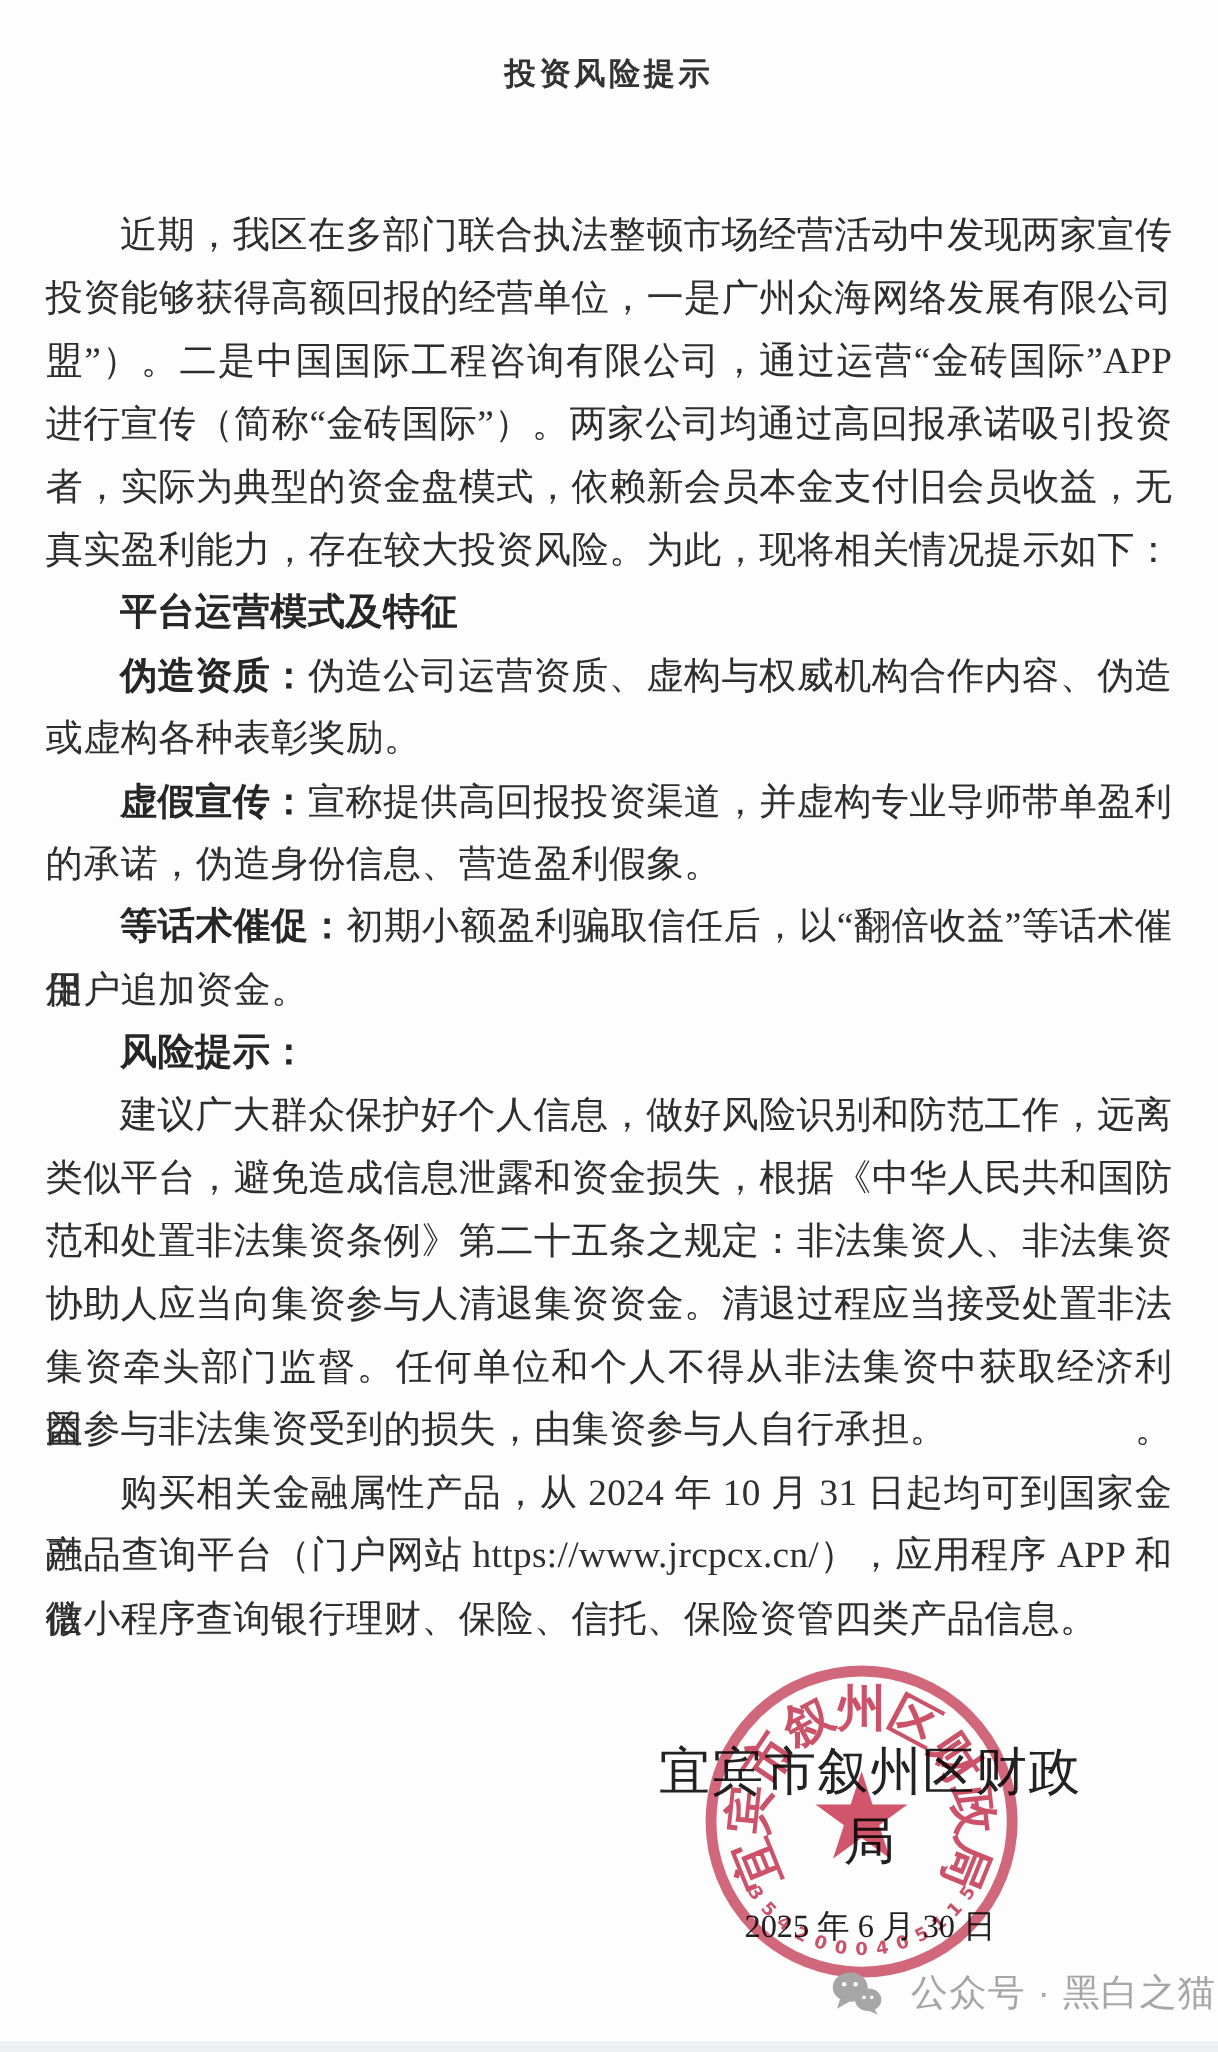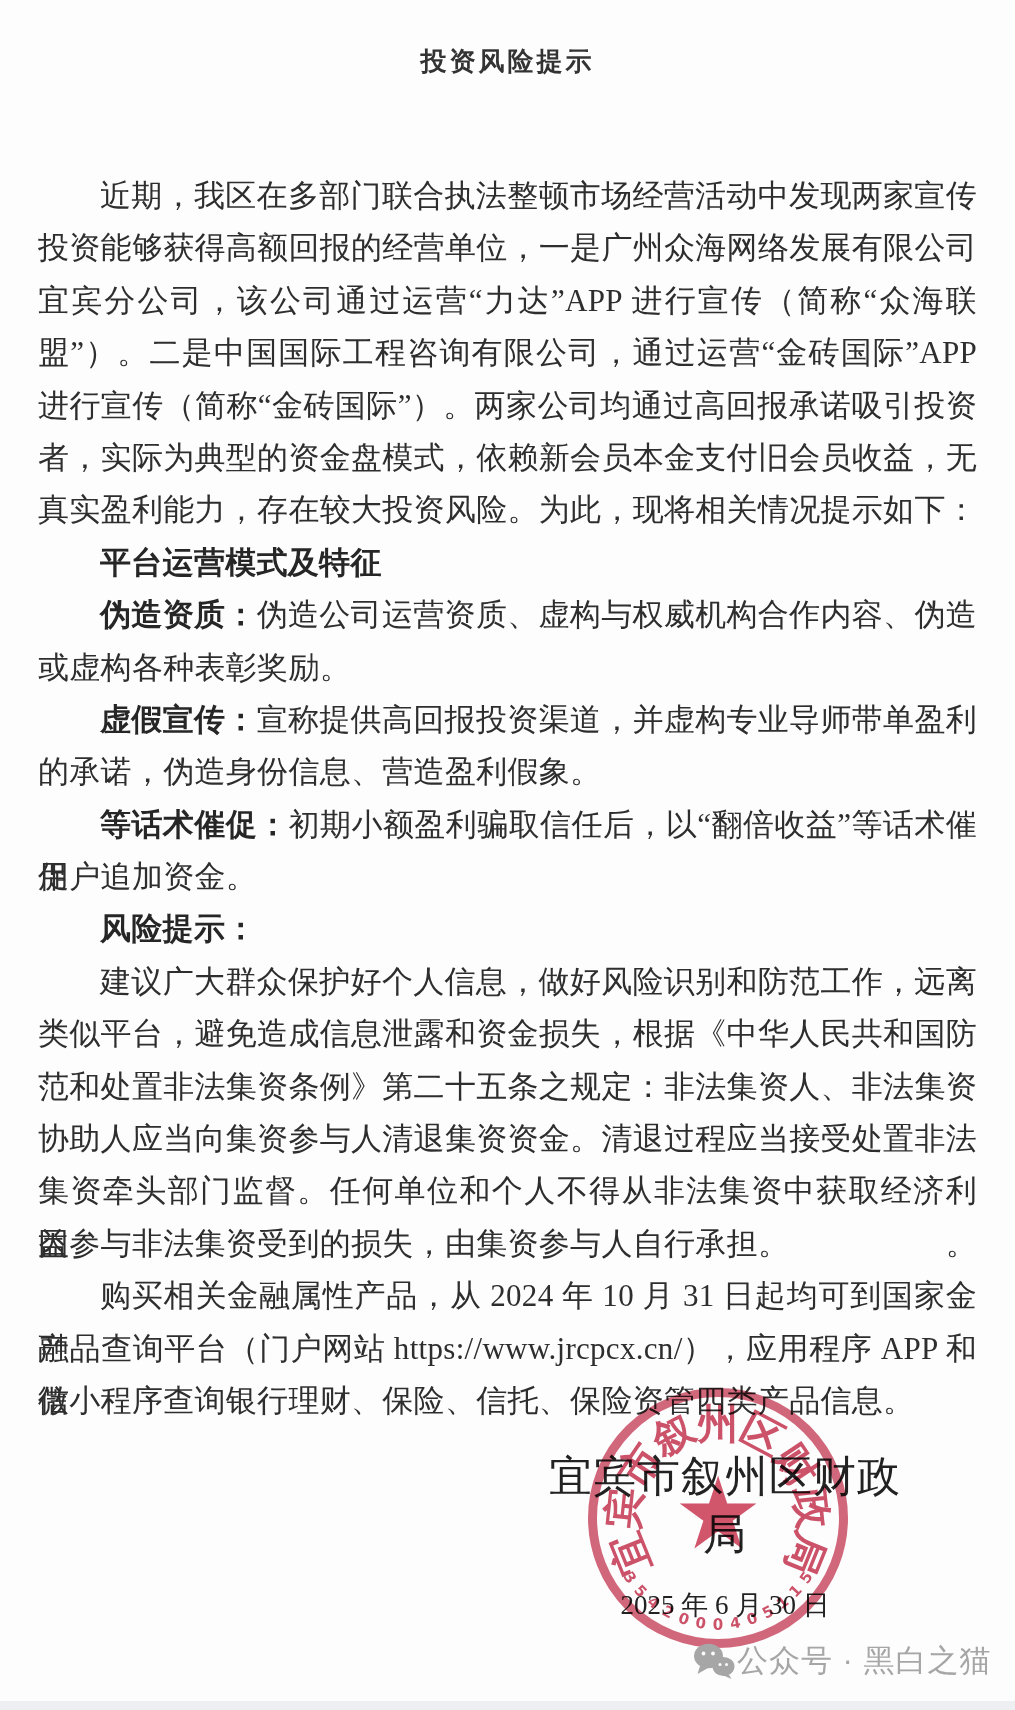--- a/index.html
+++ b/index.html
@@ -46,40 +46,39 @@
     position:absolute;left:50%;top:50%;
     font-size:41px;font-weight:700;color:#c9455c;
     font-family:"Liberation Serif","DejaVu Serif",serif;line-height:1;
   }
   .seal .ser-d{
     position:absolute;left:50%;top:50%;
     font-size:15px;font-weight:700;color:#c9455c;
     font-family:"DejaVu Sans",sans-serif;line-height:1;
   }
   .watermark{
-    position:absolute;left:693px;top:1640px;display:flex;align-items:center;gap:2px;
+    position:absolute;left:693px;top:1640px;display:flex;align-items:center;gap:24px;
     z-index:3;
   }
   .watermark .wm-label{
     font-family:"Liberation Sans","DejaVu Sans",sans-serif;
     font-size:31px;color:#a6a6a6;letter-spacing:1px;white-space:nowrap;
   }
   .bottom-strip{
     position:absolute;left:0;bottom:0;width:100%;height:9px;background:#edeff3;
   }
 </style>
 </head>
 <body>
 
 <div class="page-title">投资风险提示</div>
 
 <div class="doc-body">
     <div class="line fill indent">近期，我区在多部门联合执法整顿市场经营活动中发现两家宣传</div>
     <div class="line fill">投资能够获得高额回报的经营单位，一是广州众海网络发展有限公司</div>
-    <div class="line fill">宜宾分公司，该公司通过运营“力达”APP 进行宣传（简称“众海联</div>
     <div class="line fill">盟”）。二是中国国际工程咨询有限公司，通过运营“金砖国际”APP</div>
     <div class="line fill">进行宣传（简称“金砖国际”）。两家公司均通过高回报承诺吸引投资</div>
     <div class="line fill">者，实际为典型的资金盘模式，依赖新会员本金支付旧会员收益，无</div>
     <div class="line fill">真实盈利能力，存在较大投资风险。为此，现将相关情况提示如下：</div>
     <div class="line indent bold">平台运营模式及特征</div>
     <div class="line fill indent"><span class="lead">伪造资质：</span>伪造公司运营资质、虚构与权威机构合作内容、伪造</div>
     <div class="line">或虚构各种表彰奖励。</div>
     <div class="line fill indent"><span class="lead">虚假宣传：</span>宣称提供高回报投资渠道，并虚构专业导师带单盈利</div>
     <div class="line">的承诺，伪造身份信息、营造盈利假象。</div>
     <div class="line fill indent"><span class="lead">等话术催促：</span>初期小额盈利骗取信任后，以“翻倍收益”等话术催促</div>

